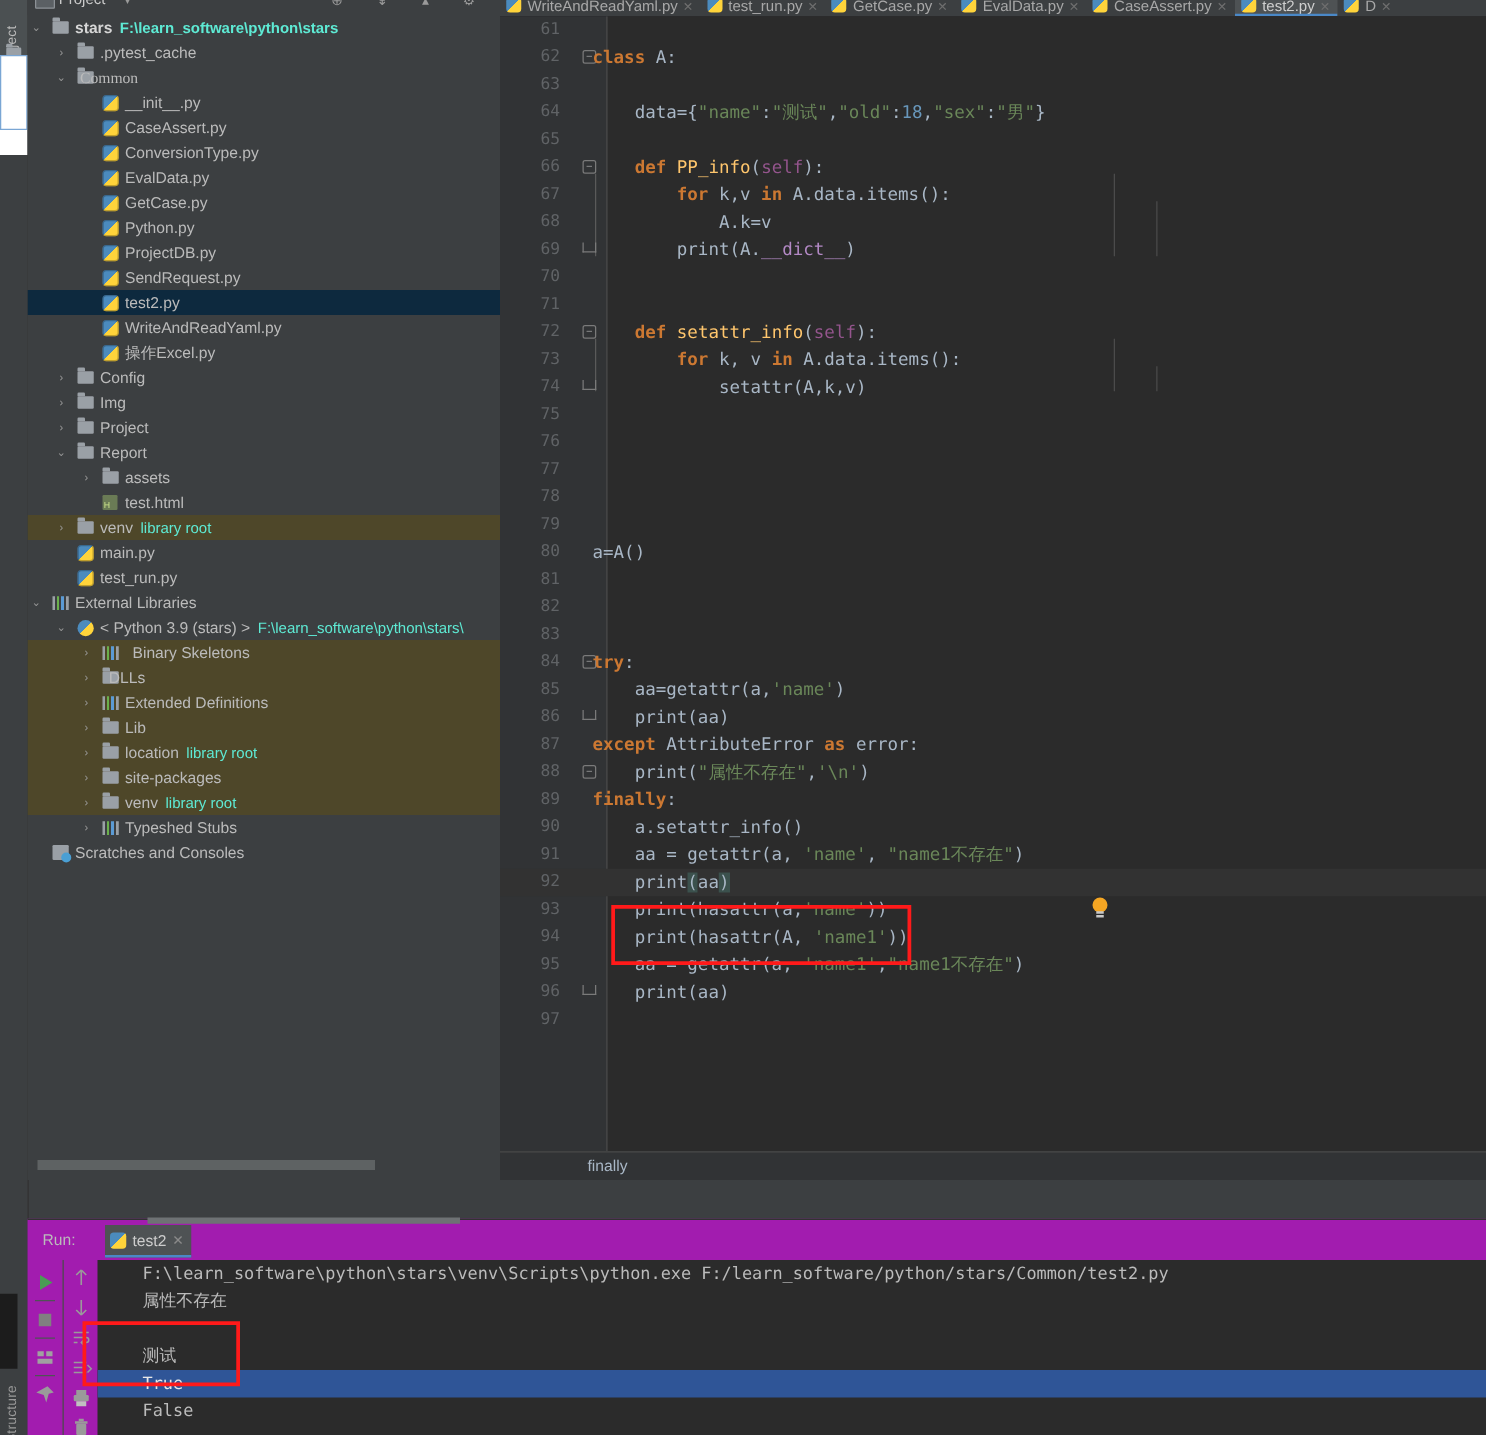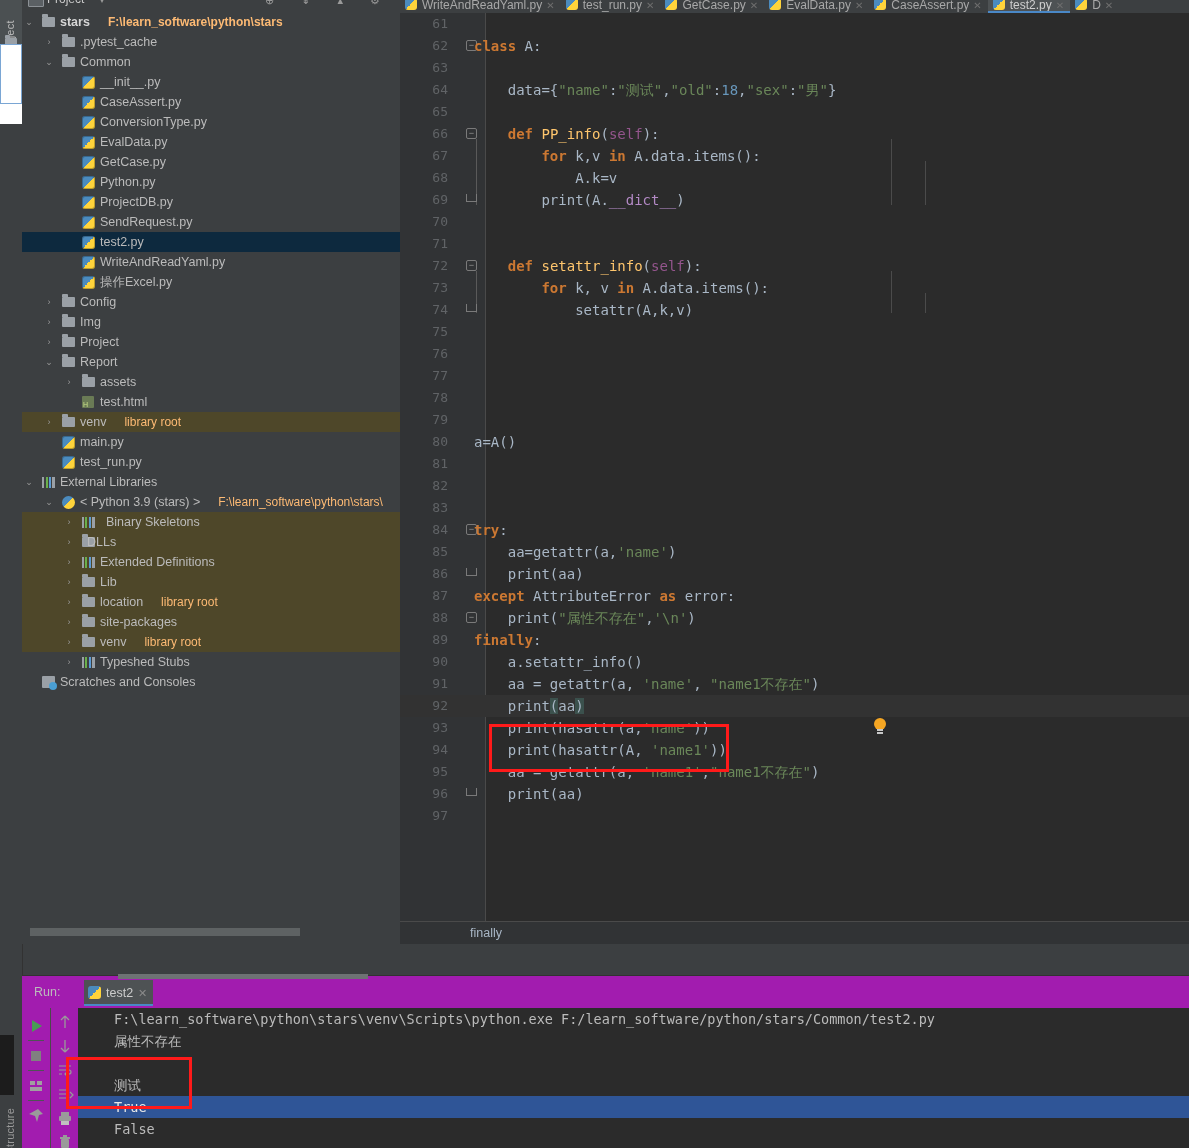--- a/index.html
+++ b/index.html
@@ -149,22 +149,22 @@
     line-height: 20px;
     top: 0;
   }
   .ico {
     position: absolute;
     top: 4px;
     width: 13px; height: 12px;
   }
   .lbl { position: absolute; top: 0; }
   .sub {
-    color: #fdba74;
-    margin-left: 18px;
+    color: #5eead4;
+    margin-left: 6px;
     font-size: 12px;
   }
   .bold { font-weight: bold; color: #d6d6d6; }
 
   
   .ic-folder {
     background: #9aa0a6;
     border-radius: 1px;
     width: 13px; height: 10px;
     top: 5px;
@@ -559,21 +559,21 @@
           <span class="lbl bold" style="left: 38px;">stars<span class="sub">F:\learn_software\python\stars</span></span>
         </div>
         <div class="row">
           <span class="arrow" style="left: 22px;">›</span>
           <span class="ico ic-folder" style="left: 40px;"></span>
           <span class="lbl" style="left: 58px;">.pytest_cache</span>
         </div>
         <div class="row">
           <span class="arrow" style="left: 22px;">⌄</span>
           <span class="ico ic-folder ic-folder-open" style="left: 40px;"></span>
-          <span class="lbl" style="left: 58px;">Common</span>
+          <span class="lbl" style="left: 42px; font-family: Liberation Serif, serif;">Common</span>
         </div>
         <div class="row">
           <span class="ico ic-py" style="left: 60px;"></span>
           <span class="lbl" style="left: 78px;">__init__.py</span>
         </div>
         <div class="row">
           <span class="ico ic-py" style="left: 60px;"></span>
           <span class="lbl" style="left: 78px;">CaseAssert.py</span>
         </div>
         <div class="row">

